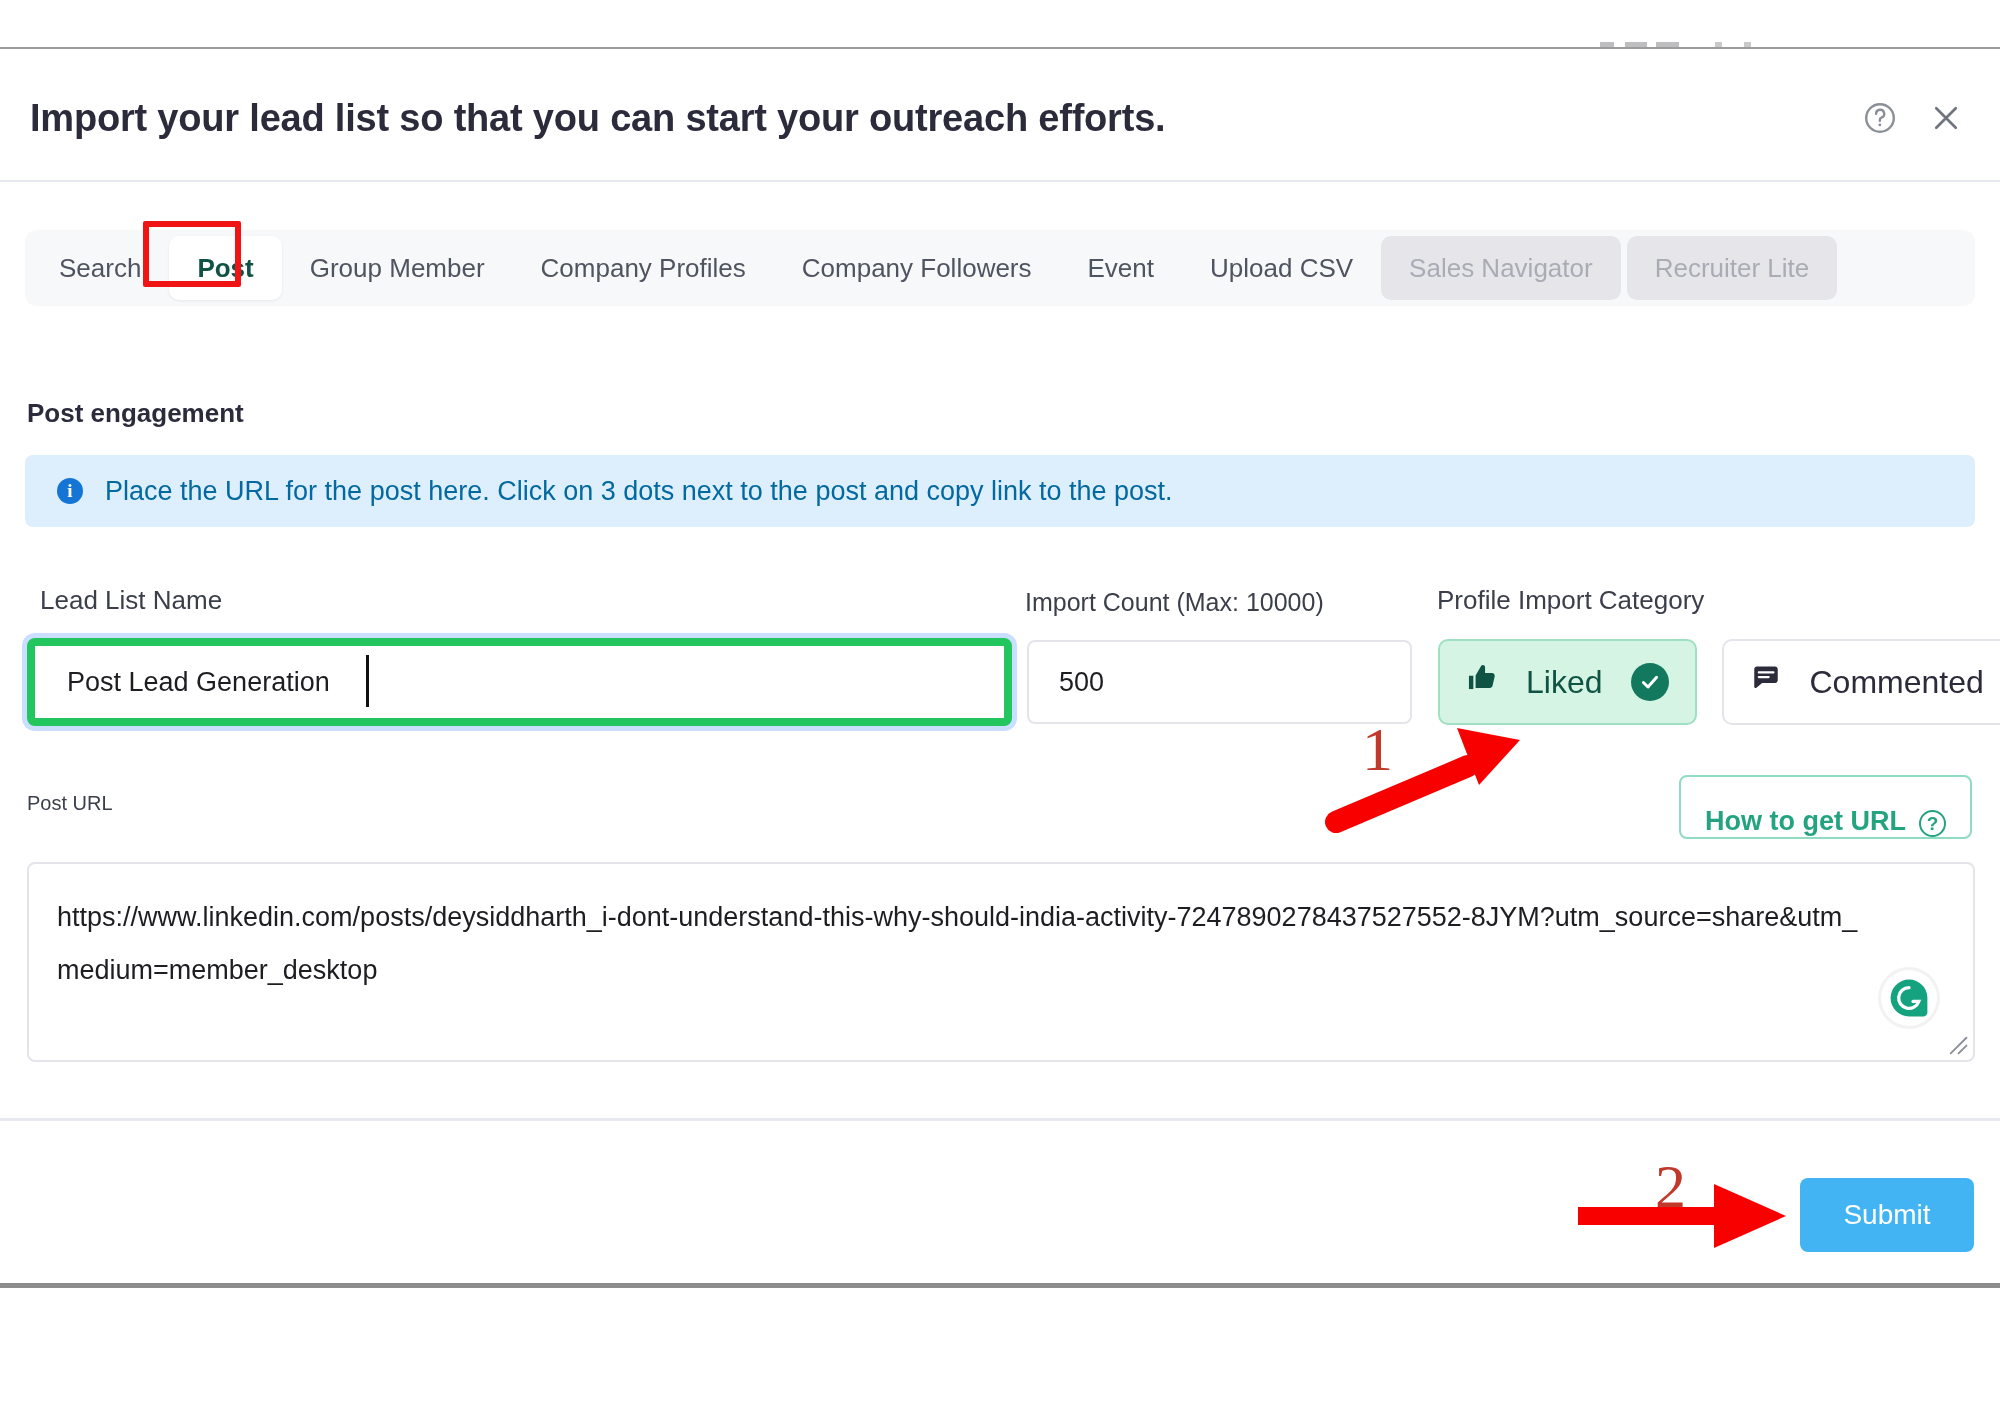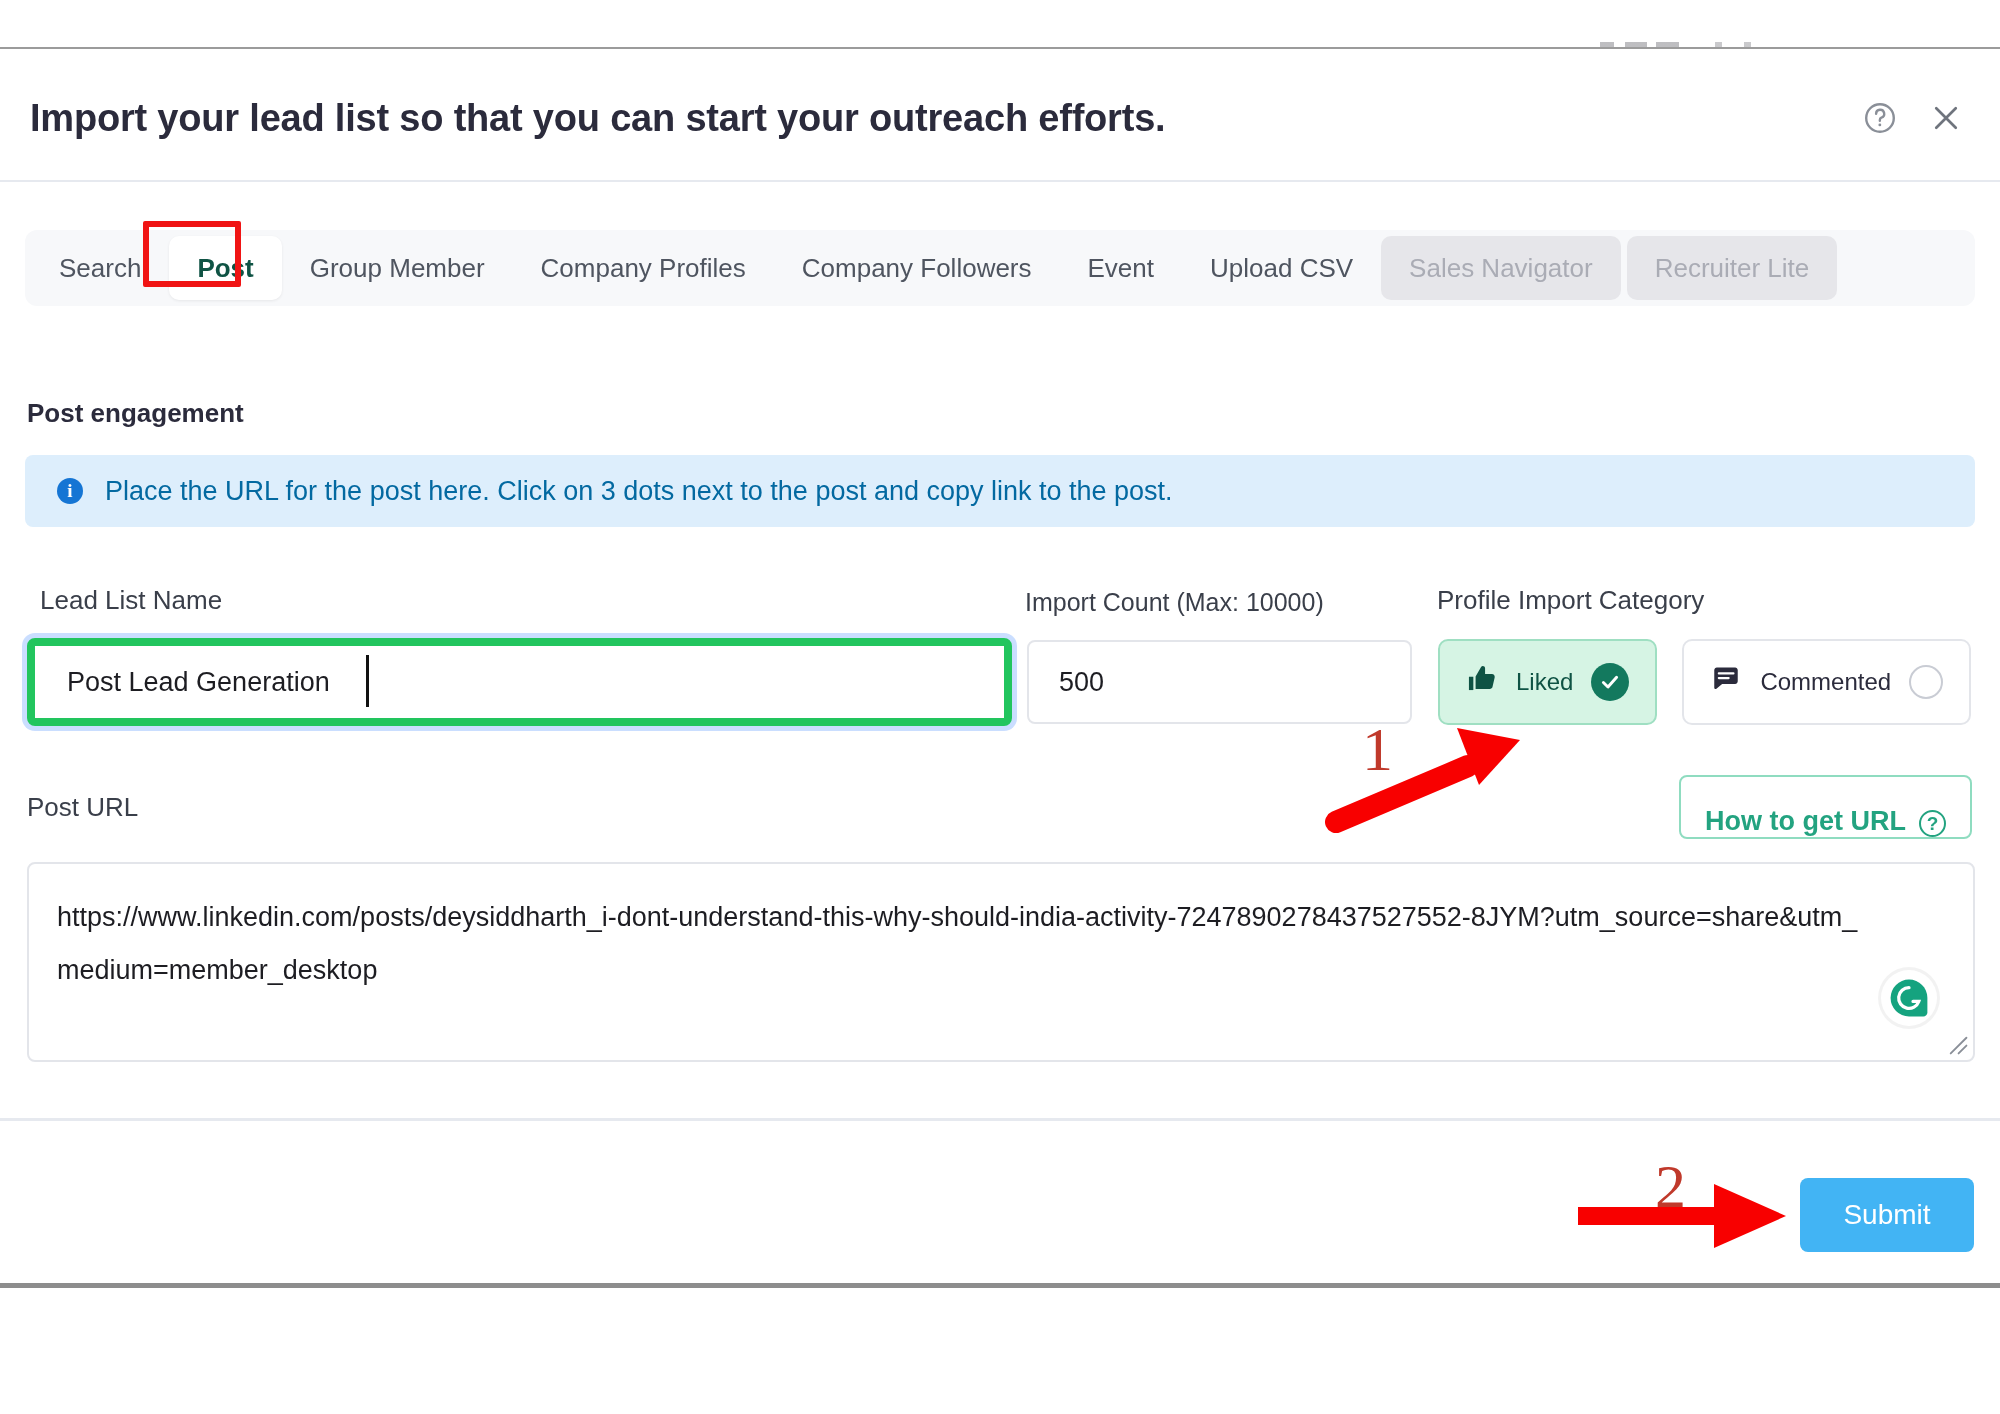--- a/index.html
+++ b/index.html
@@ -223,23 +223,23 @@
     position: absolute;
     left: 1438px; top: 639px;
     display: flex;
     gap: 25px;
   }
   .cat-pill {
     height: 86px;
     border-radius: 10px;
     display: flex;
     align-items: center;
-    gap: 18px;
+    gap: 28px;
     padding: 0 26px;
-    font-size: 24px;
+    font-size: 32px;
     cursor: pointer;
     background: #fff;
     border: 2px solid #e3e5ea;
     color: #2b2b3c;
   }
   .cat-pill.selected {
     background: #d6f4e4;
     border: 2px solid #9fdfc2;
     color: #0f5344;
   }
@@ -255,21 +255,21 @@
     border-radius: 50%;
     background: #13795e;
     display: flex; align-items: center; justify-content: center;
     flex: 0 0 auto;
   }
 
   
   #lbl-url {
     position: absolute;
     left: 27px; top: 792px;
-    font-size: 26px;
+    font-size: 20px;
     color: #3a3f4a;
   }
   .howto-btn {
     position: absolute;
     right: 28px; top: 775px;
     height: 64px;
     border: 2px solid #8fdcc0;
     border-radius: 8px;
     background: #fff;
     color: #23a380;

